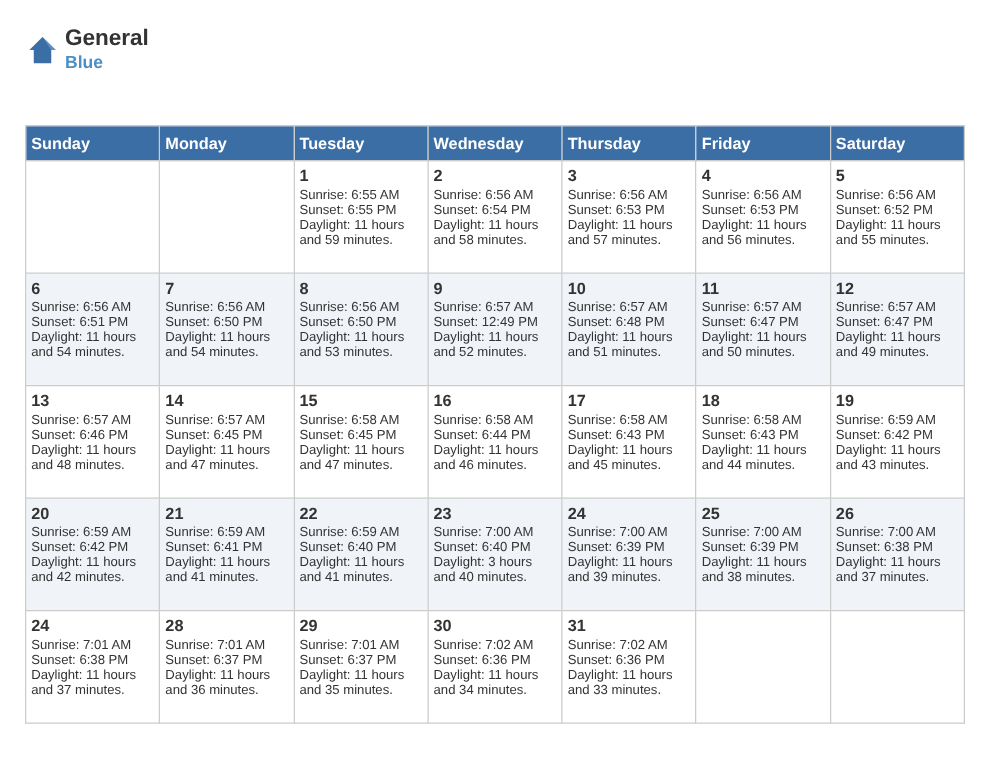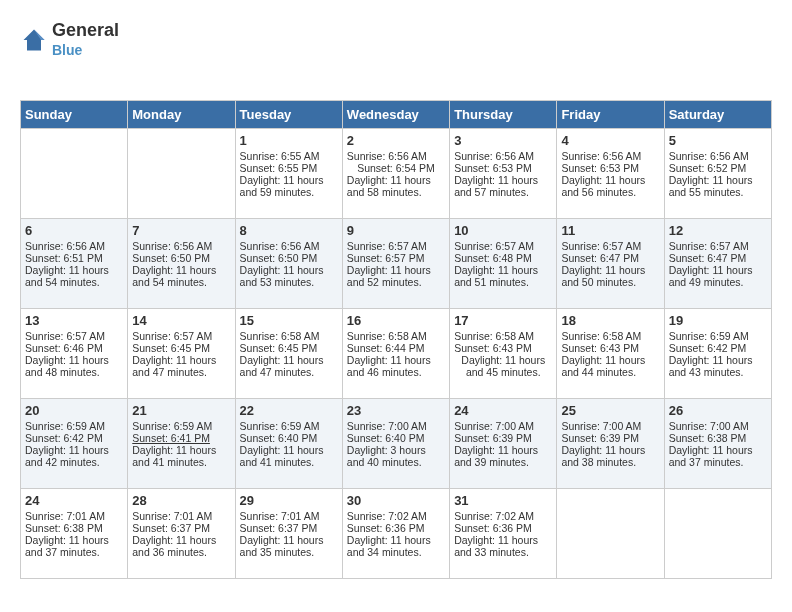--- a/index.html
+++ b/index.html
@@ -108,21 +108,21 @@
         <td class="empty-cell"></td>
         <td>
         <span class="day-num">1</span>
         <span style="display:block;">Sunrise: 6:55 AM</span>
         <span style="display:block;">Sunset: 6:55 PM</span>
         <span style="display:block;">Daylight: 11 hours and 59 minutes.</span>
       </td>
         <td>
         <span class="day-num">2</span>
         <span style="display:block;">Sunrise: 6:56 AM</span>
-        <span style="display:block;text-align:center;">Sunset: 6:54 PM</span>
+        <span style="display:block;">Sunset: 6:54 PM</span>
         <span style="display:block;">Daylight: 11 hours and 58 minutes.</span>
       </td>
         <td>
         <span class="day-num">3</span>
         <span style="display:block;">Sunrise: 6:56 AM</span>
         <span style="display:block;">Sunset: 6:53 PM</span>
         <span style="display:block;">Daylight: 11 hours and 57 minutes.</span>
       </td>
         <td>
         <span class="day-num">4</span>
@@ -152,21 +152,21 @@
       </td>
         <td>
         <span class="day-num">8</span>
         <span style="display:block;">Sunrise: 6:56 AM</span>
         <span style="display:block;">Sunset: 6:50 PM</span>
         <span style="display:block;">Daylight: 11 hours and 53 minutes.</span>
       </td>
         <td>
         <span class="day-num">9</span>
         <span style="display:block;">Sunrise: 6:57 AM</span>
-        <span style="display:block;">Sunset: 6:57 PM</span>
+        <span style="display:block;">Sunset: 12:49 PM</span>
         <span style="display:block;">Daylight: 11 hours and 52 minutes.</span>
       </td>
         <td>
         <span class="day-num">10</span>
         <span style="display:block;">Sunrise: 6:57 AM</span>
         <span style="display:block;">Sunset: 6:48 PM</span>
         <span style="display:block;">Daylight: 11 hours and 51 minutes.</span>
       </td>
         <td>
         <span class="day-num">11</span>
@@ -203,21 +203,21 @@
         <td>
         <span class="day-num">16</span>
         <span style="display:block;">Sunrise: 6:58 AM</span>
         <span style="display:block;">Sunset: 6:44 PM</span>
         <span style="display:block;">Daylight: 11 hours and 46 minutes.</span>
       </td>
         <td>
         <span class="day-num">17</span>
         <span style="display:block;">Sunrise: 6:58 AM</span>
         <span style="display:block;">Sunset: 6:43 PM</span>
-        <span style="display:block;text-align:center;">Daylight: 11 hours and 45 minutes.</span>
+        <span style="display:block;">Daylight: 11 hours and 45 minutes.</span>
       </td>
         <td>
         <span class="day-num">18</span>
         <span style="display:block;">Sunrise: 6:58 AM</span>
         <span style="display:block;">Sunset: 6:43 PM</span>
         <span style="display:block;">Daylight: 11 hours and 44 minutes.</span>
       </td>
         <td>
         <span class="day-num">19</span>
         <span style="display:block;">Sunrise: 6:59 AM</span>
@@ -228,21 +228,21 @@
       <tr>
         <td>
         <span class="day-num">20</span>
         <span style="display:block;">Sunrise: 6:59 AM</span>
         <span style="display:block;">Sunset: 6:42 PM</span>
         <span style="display:block;">Daylight: 11 hours and 42 minutes.</span>
       </td>
         <td>
         <span class="day-num">21</span>
         <span style="display:block;">Sunrise: 6:59 AM</span>
-        <span style="display:block;text-decoration:underline;">Sunset: 6:41 PM</span>
+        <span style="display:block;">Sunset: 6:41 PM</span>
         <span style="display:block;">Daylight: 11 hours and 41 minutes.</span>
       </td>
         <td>
         <span class="day-num">22</span>
         <span style="display:block;">Sunrise: 6:59 AM</span>
         <span style="display:block;">Sunset: 6:40 PM</span>
         <span style="display:block;">Daylight: 11 hours and 41 minutes.</span>
       </td>
         <td>
         <span class="day-num">23</span>

